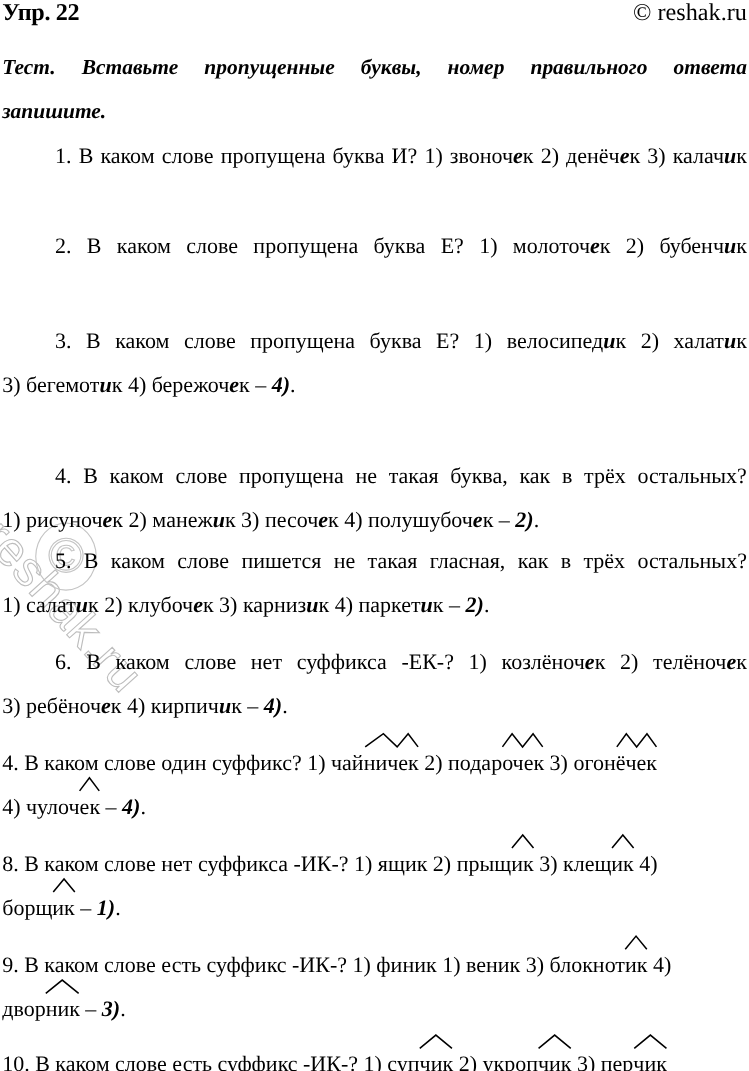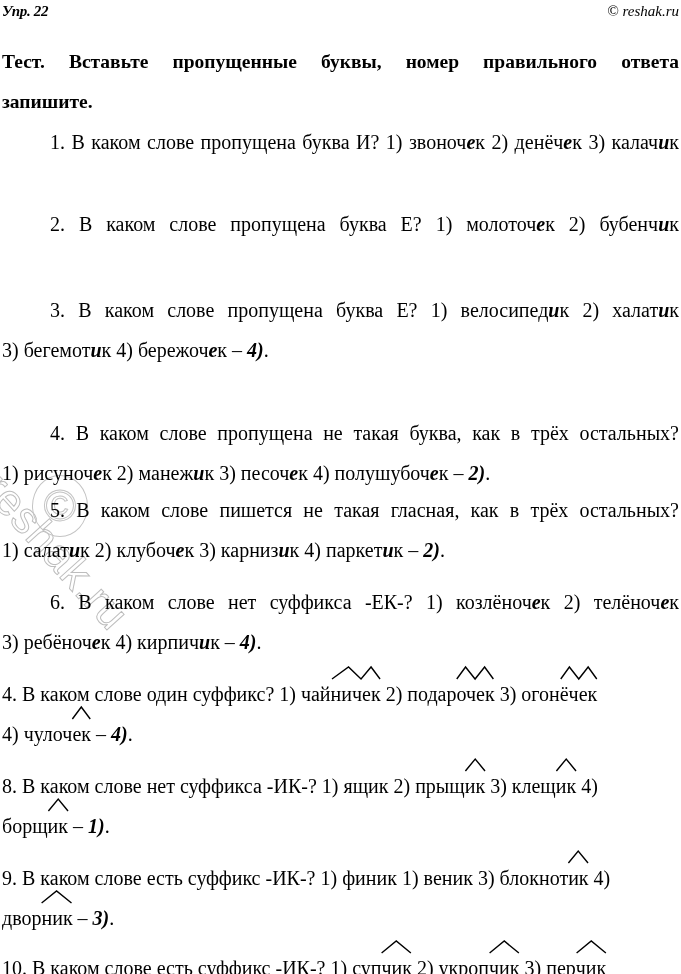--- a/index.html
+++ b/index.html
@@ -3,27 +3,27 @@
 <meta charset="utf-8">
 <style>
   html, body { margin: 0; padding: 0; background: #ffffff; }
   body {
     width: 681px; height: 974px; position: relative; overflow: hidden;
     font-family: "Liberation Serif", "DejaVu Serif", serif;
     color: #000000;
   }
   .hdr {
     position: absolute; top: 0; left: 0; right: 0; height: 26px;
-    font-size: 15px; line-height: 26px; font-style: italic;
+    font-size: 22px; line-height: 26px;
   }
   .hdr .ex { position: absolute; left: 2px; top: -2px; font-weight: bold; letter-spacing: -0.3px; }
   .hdr .src { position: absolute; right: 2px; top: -2px; }
   .task {
     position: absolute; left: 2px; top: 42px; width: 677px;
-    font-size: 19.5px; font-weight: bold; 
+    font-size: 19.5px; font-weight: bold; font-style: italic;
     line-height: 40px; text-align: justify; text-align-last: left;
     word-spacing: 6px;
   }
   .q {
     position: absolute; left: 2px; width: 677px;
     font-size: 20px; line-height: 40px;
     text-align: justify;
   }
   .q .l { display: block; white-space: nowrap; position: relative; }
   .q .l.just { text-align: justify; text-align-last: justify; white-space: normal; margin-left: 48px; }

